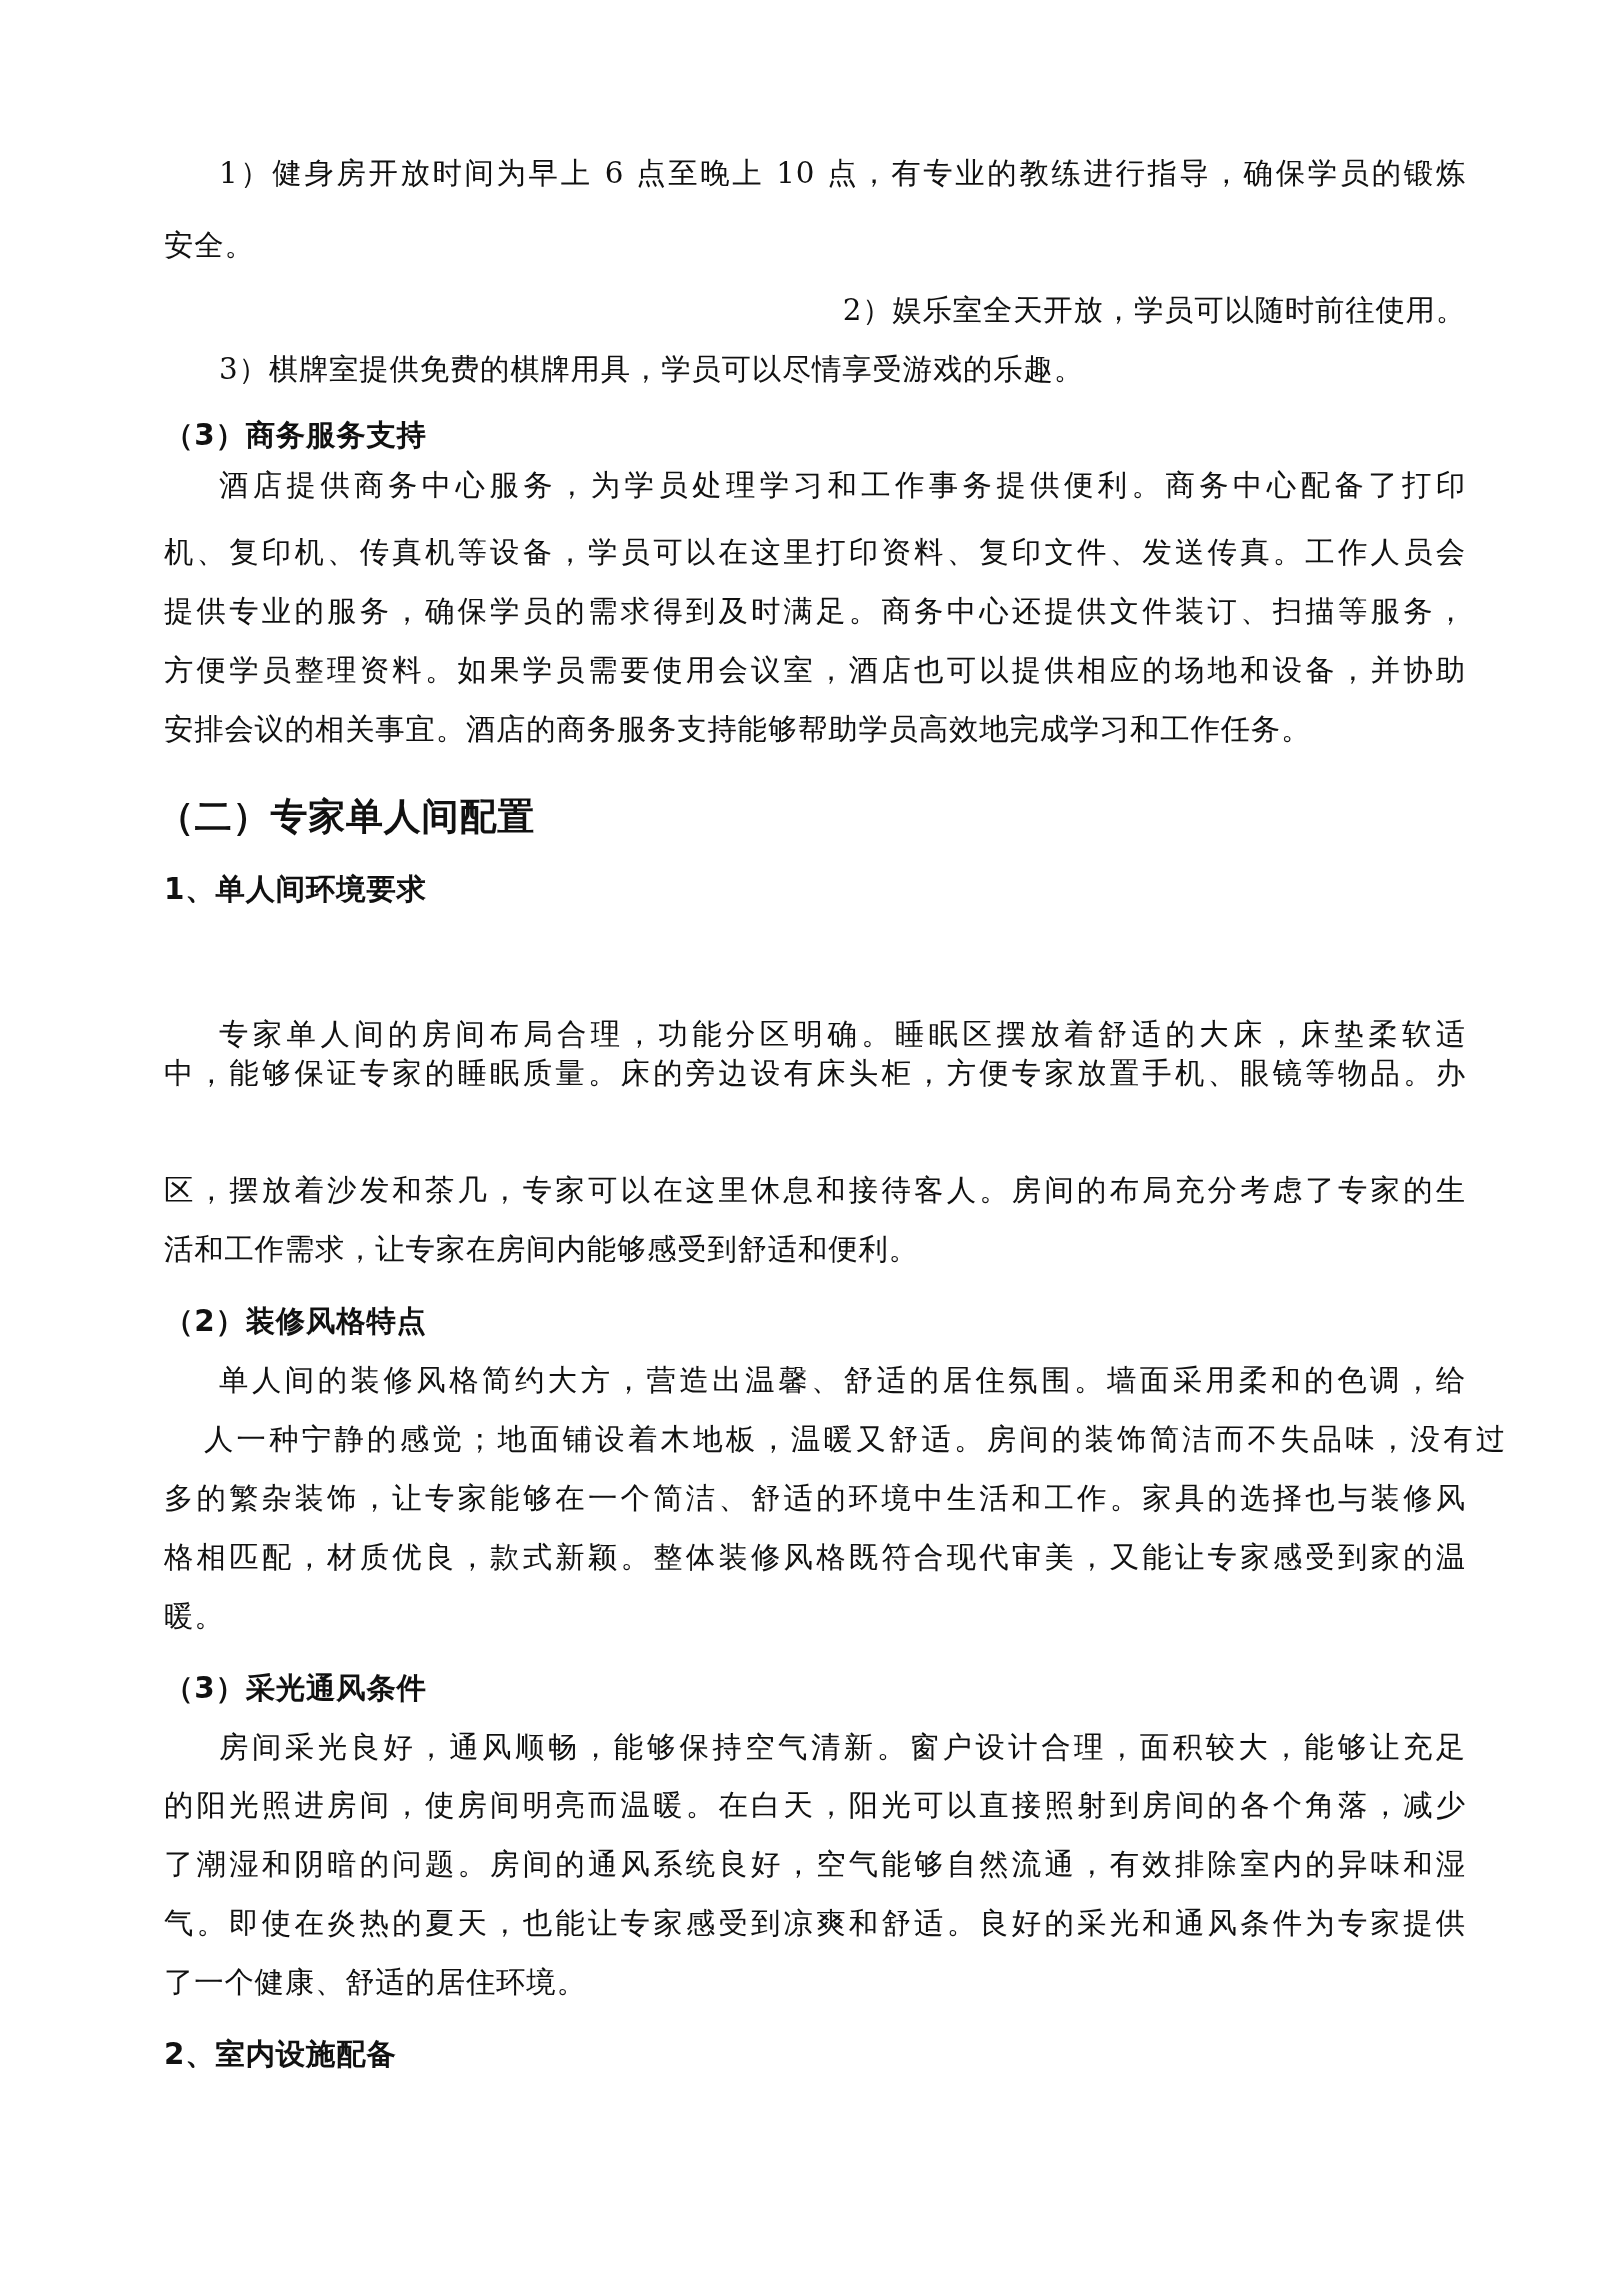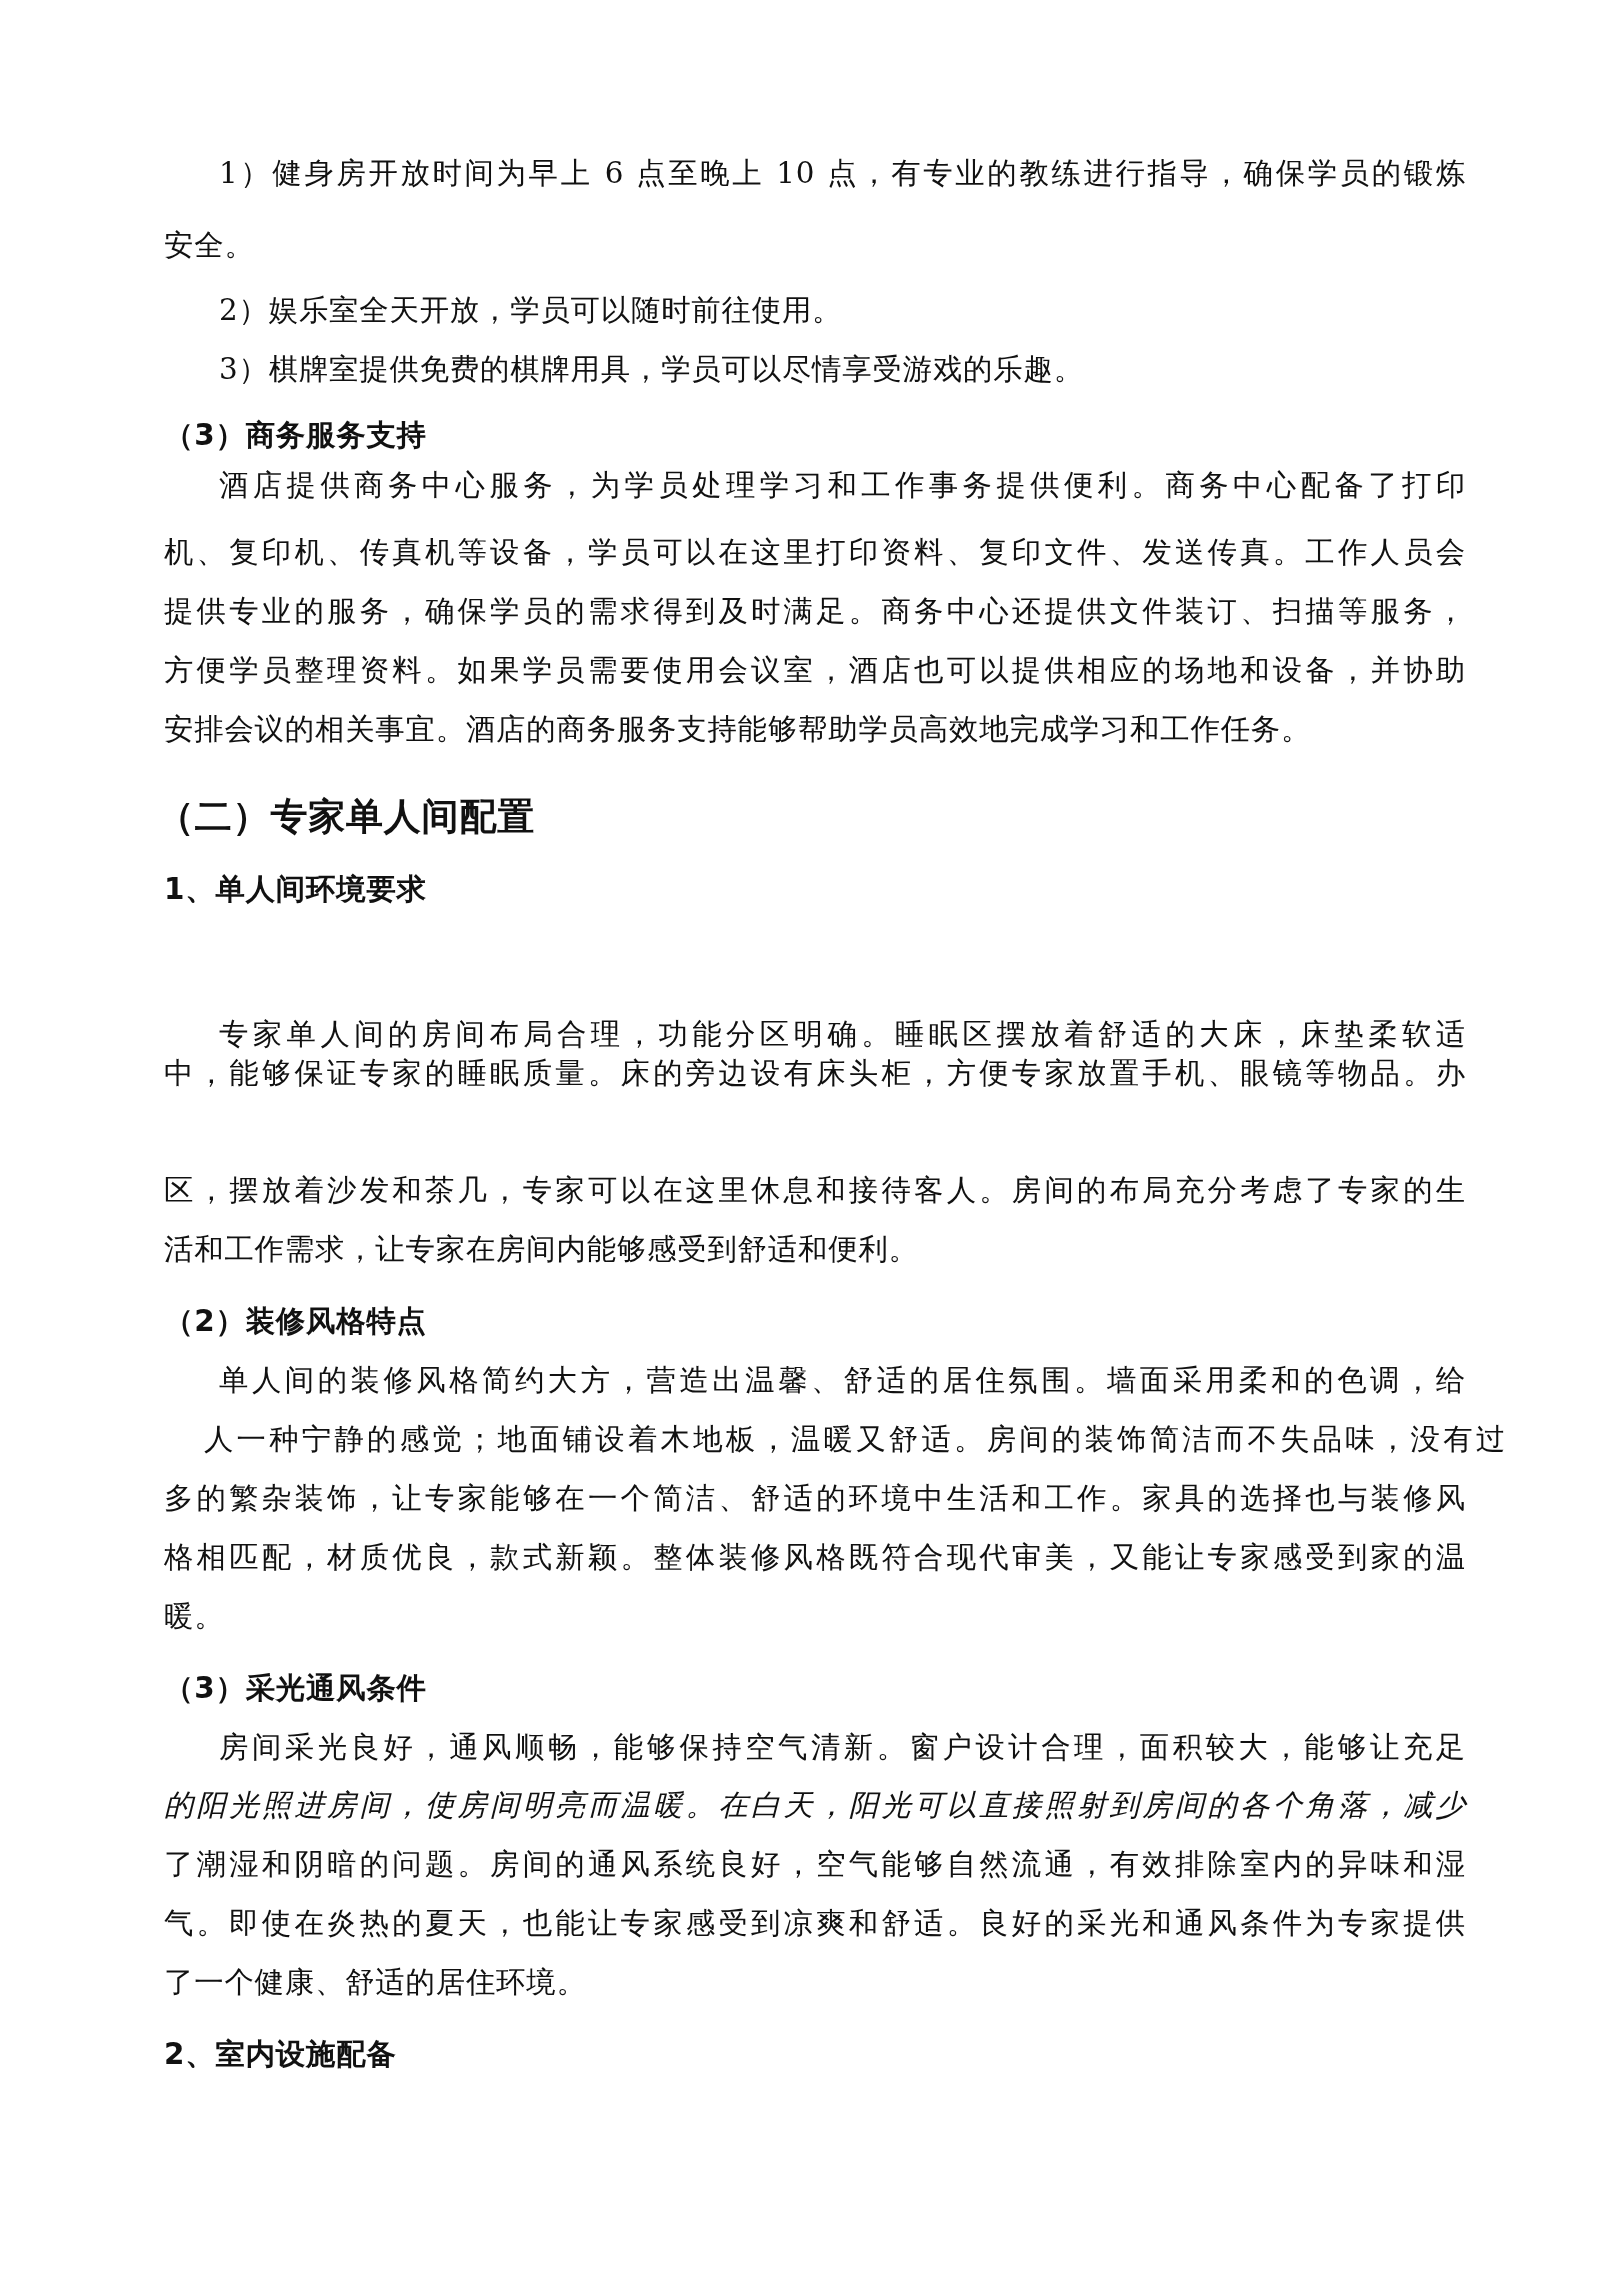--- a/index.html
+++ b/index.html
@@ -13,21 +13,21 @@
   .h2 { font-weight: bold; font-size: 37px; left: 157px; line-height: 47px; font-family: "DejaVu Sans", "Liberation Sans", sans-serif; }
   .just { text-align: justify; text-align-last: justify; }
 </style>
 </head>
 <body>
 
 <div class="page">
 
   <div class="line indent just" style="top:154px;">1）健身房开放时间为早上 6 点至晚上 10 点，有专业的教练进行指导，确保学员的锻炼</div>
   <div class="line" style="top:226px;">安全。</div>
-  <div class="line indent" style="top:291px;">2）娱乐室全天开放，学员可以随时前往使用。</div>
+  <div class="line indent" style="top:291px;text-align:right;">2）娱乐室全天开放，学员可以随时前往使用。</div>
   <div class="line indent" style="top:350px;">3）棋牌室提供免费的棋牌用具，学员可以尽情享受游戏的乐趣。</div>
 
   <div class="line h3" style="top:416px;">（3）商务服务支持</div>
   <div class="line indent just" style="top:466px;">酒店提供商务中心服务，为学员处理学习和工作事务提供便利。商务中心配备了打印</div>
   <div class="line just" style="top:533px;">机、复印机、传真机等设备，学员可以在这里打印资料、复印文件、发送传真。工作人员会</div>
   <div class="line just" style="top:592px;">提供专业的服务，确保学员的需求得到及时满足。商务中心还提供文件装订、扫描等服务，</div>
   <div class="line just" style="top:651px;">方便学员整理资料。如果学员需要使用会议室，酒店也可以提供相应的场地和设备，并协助</div>
   <div class="line" style="top:710px;">安排会议的相关事宜。酒店的商务服务支持能够帮助学员高效地完成学习和工作任务。</div>
 
   <div class="line h2" style="top:793px;">（二）专家单人间配置</div>
@@ -41,21 +41,21 @@
 
   <div class="line h3" style="top:1302px;">（2）装修风格特点</div>
   <div class="line indent just" style="top:1361px;">单人间的装修风格简约大方，营造出温馨、舒适的居住氛围。墙面采用柔和的色调，给</div>
   <div class="line just" style="top:1420px;margin-left:40px;">人一种宁静的感觉；地面铺设着木地板，温暖又舒适。房间的装饰简洁而不失品味，没有过</div>
   <div class="line just" style="top:1479px;">多的繁杂装饰，让专家能够在一个简洁、舒适的环境中生活和工作。家具的选择也与装修风</div>
   <div class="line just" style="top:1538px;">格相匹配，材质优良，款式新颖。整体装修风格既符合现代审美，又能让专家感受到家的温</div>
   <div class="line" style="top:1597px;">暖。</div>
 
   <div class="line h3" style="top:1669px;">（3）采光通风条件</div>
   <div class="line indent just" style="top:1728px;">房间采光良好，通风顺畅，能够保持空气清新。窗户设计合理，面积较大，能够让充足</div>
-  <div class="line just" style="top:1786px;font-style:italic;">的阳光照进房间，使房间明亮而温暖。在白天，阳光可以直接照射到房间的各个角落，减少</div>
+  <div class="line just" style="top:1786px;">的阳光照进房间，使房间明亮而温暖。在白天，阳光可以直接照射到房间的各个角落，减少</div>
   <div class="line just" style="top:1845px;">了潮湿和阴暗的问题。房间的通风系统良好，空气能够自然流通，有效排除室内的异味和湿</div>
   <div class="line just" style="top:1904px;">气。即使在炎热的夏天，也能让专家感受到凉爽和舒适。良好的采光和通风条件为专家提供</div>
   <div class="line" style="top:1963px;">了一个健康、舒适的居住环境。</div>
 
   <div class="line h3" style="top:2035px;">2、室内设施配备</div>
 
 </div>
 
 
 </body></html>

